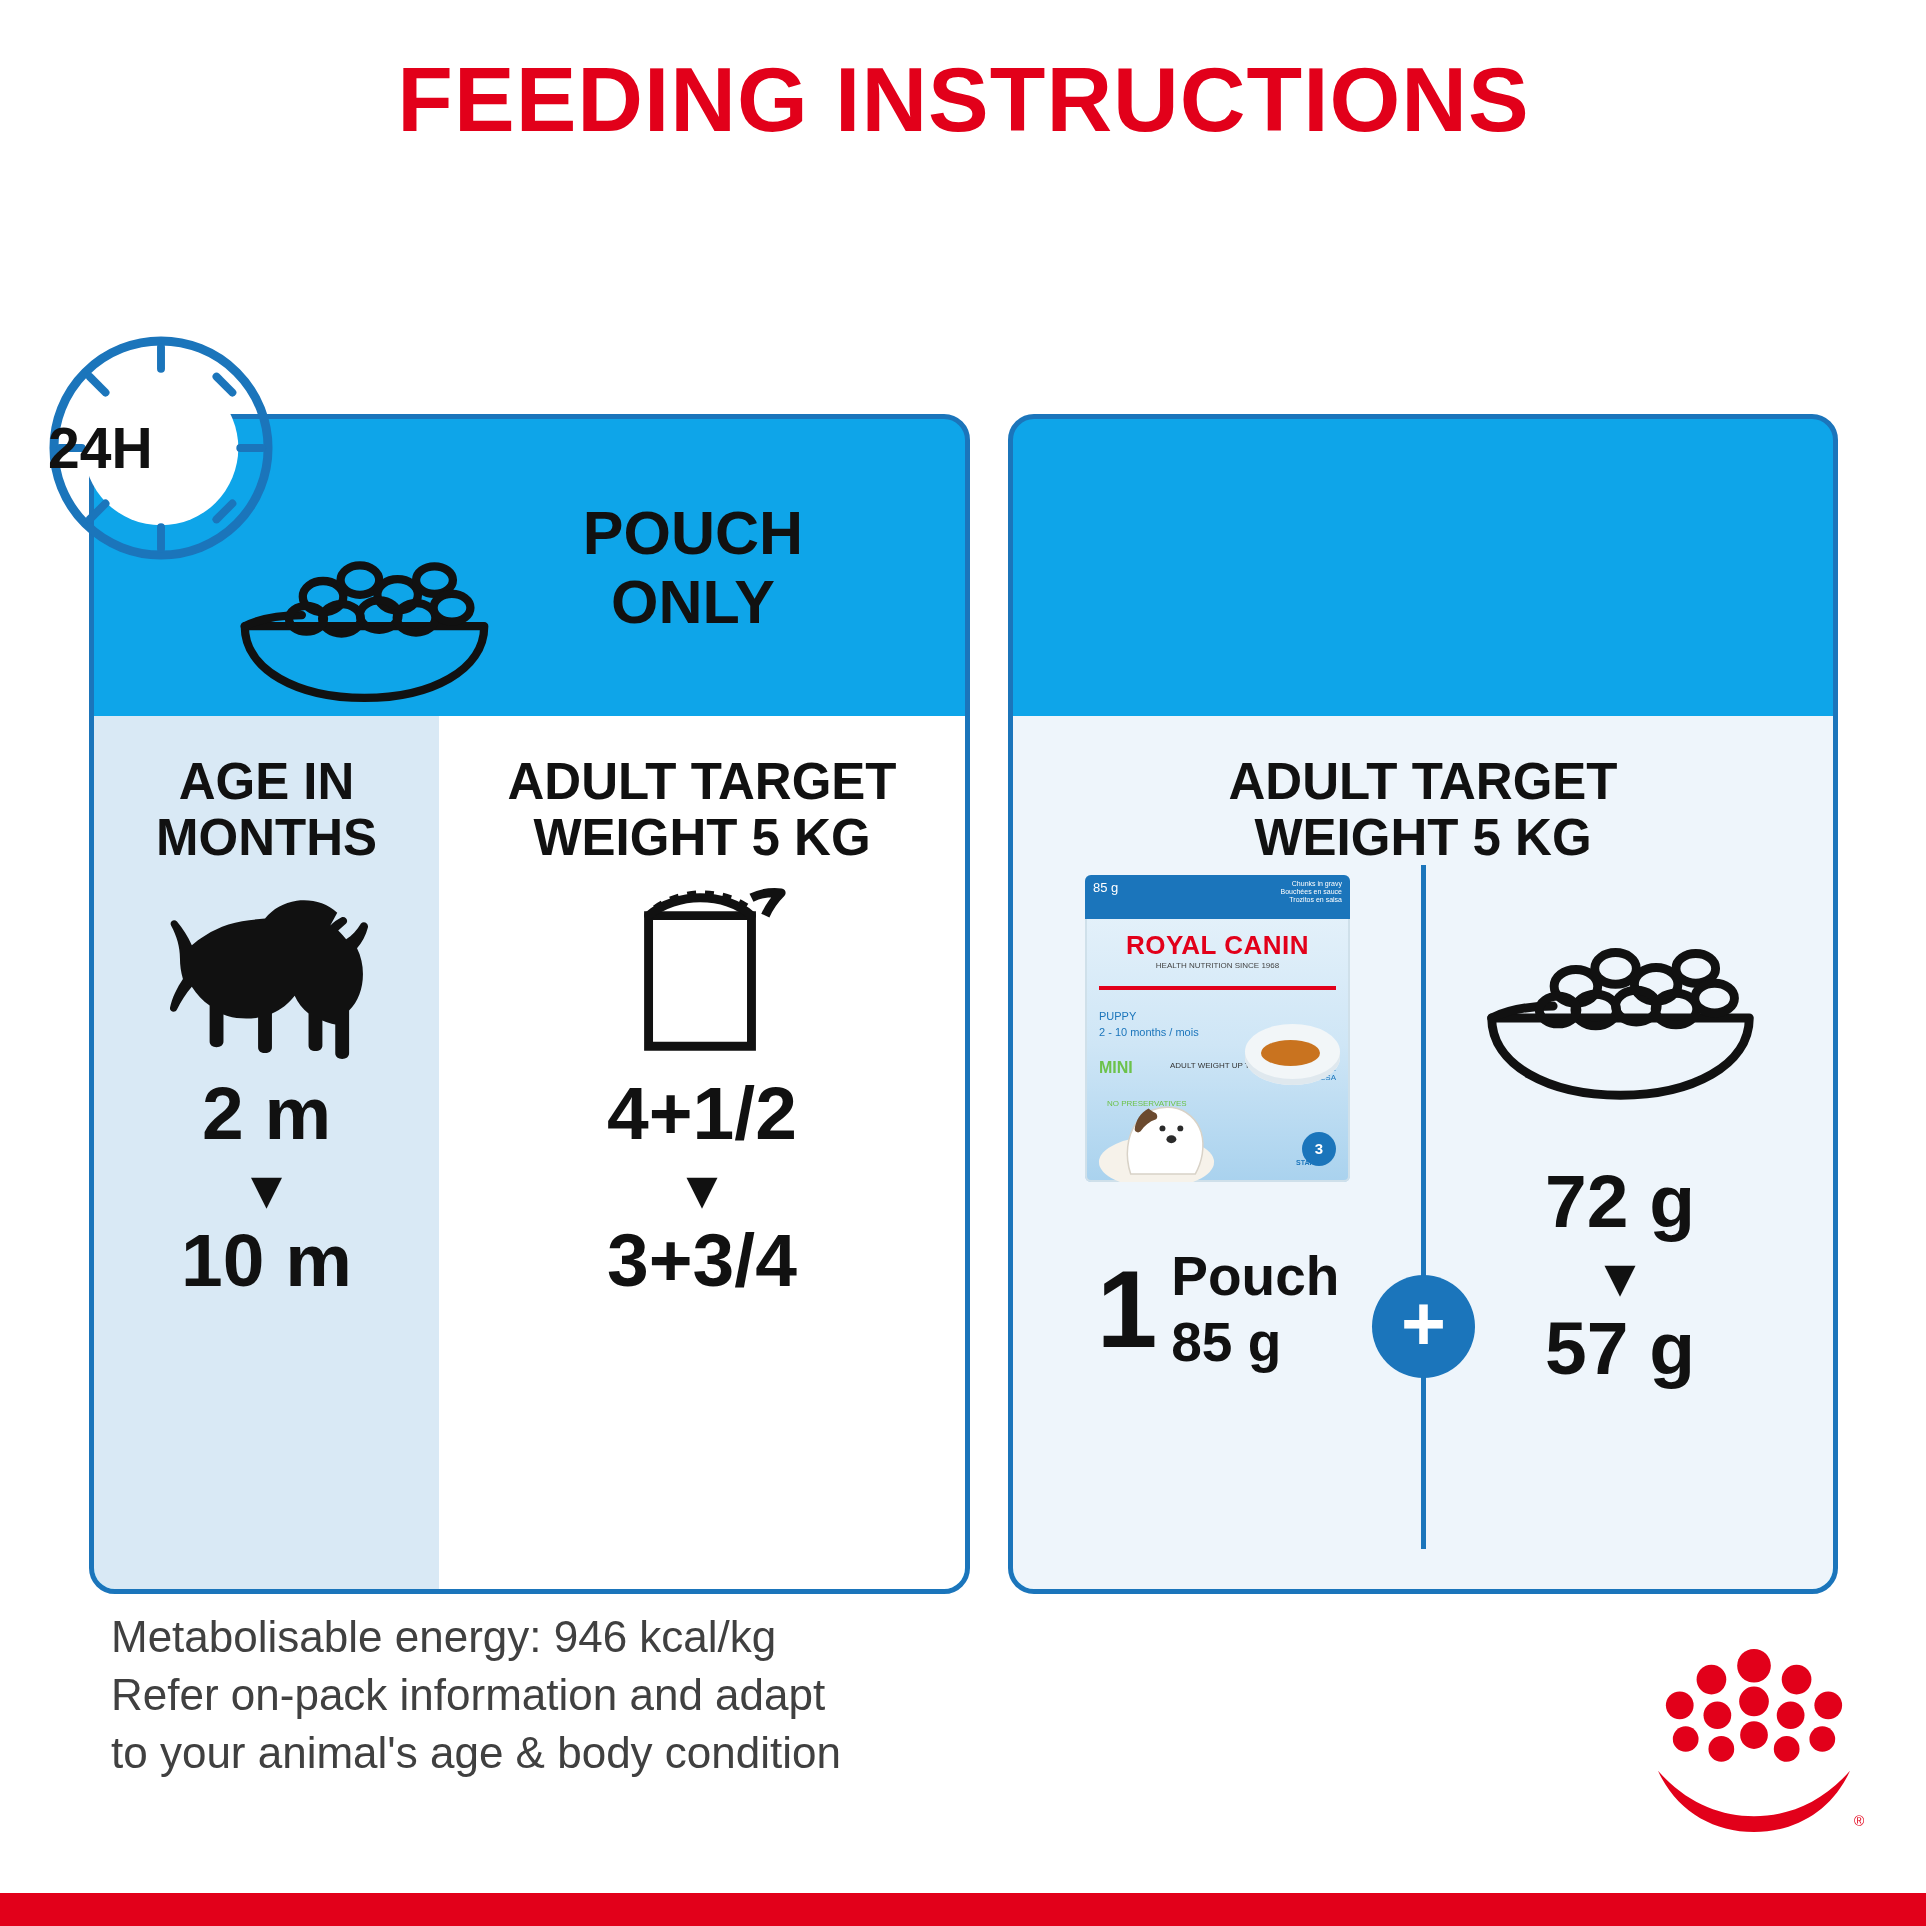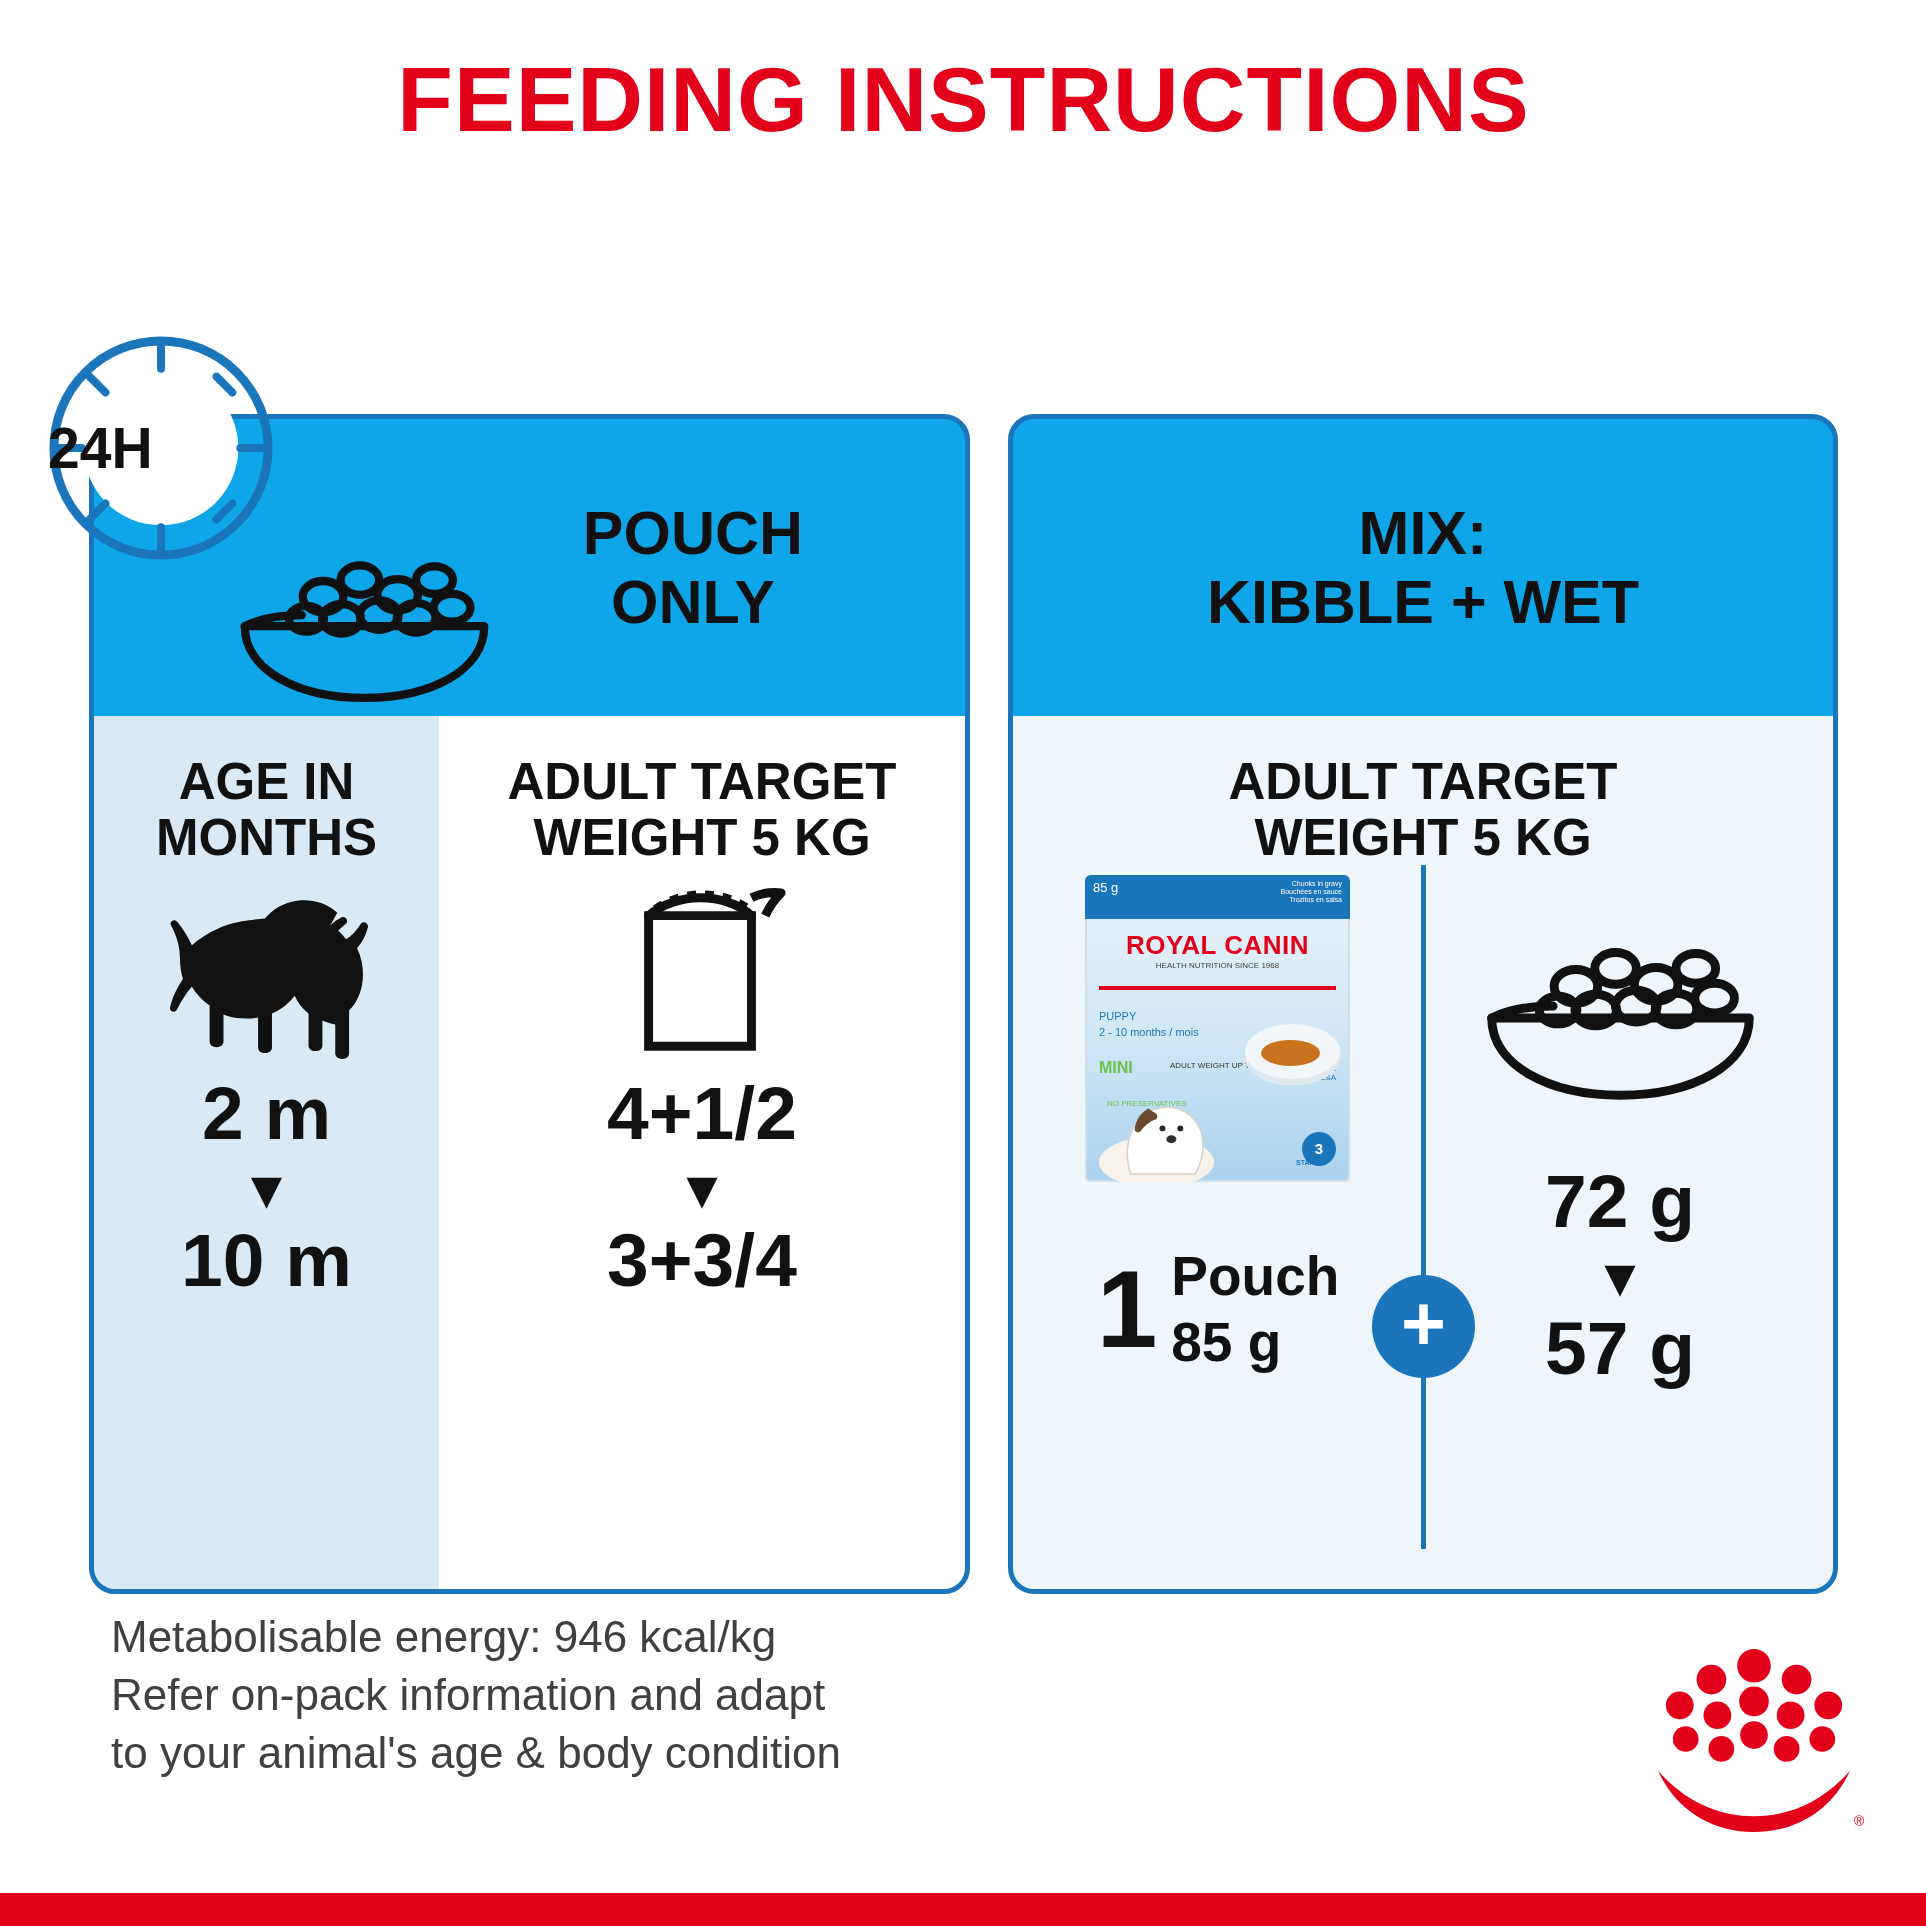--- a/index.html
+++ b/index.html
@@ -286,26 +286,20 @@
         </div>
 
         <div class="value">4+1/2</div>
         <div class="arrow">▼</div>
         <div class="value">3+3/4</div>
       </div>
     </div>
   </div>
 
   <div class="panel" id="panel-right">
-    <div class="panel-head">
-      <div>
-        <div>MIX:</div>
-        <div>KIBBLE + WET</div>
-      </div>
-    </div>
 
     <div class="panel-body">
       <div class="mix-body">
         <div class="mix-head">
           <div>ADULT TARGET</div>
           <div>WEIGHT 5 KG</div>
         </div>
 
         <div class="mix-split"></div>
 

